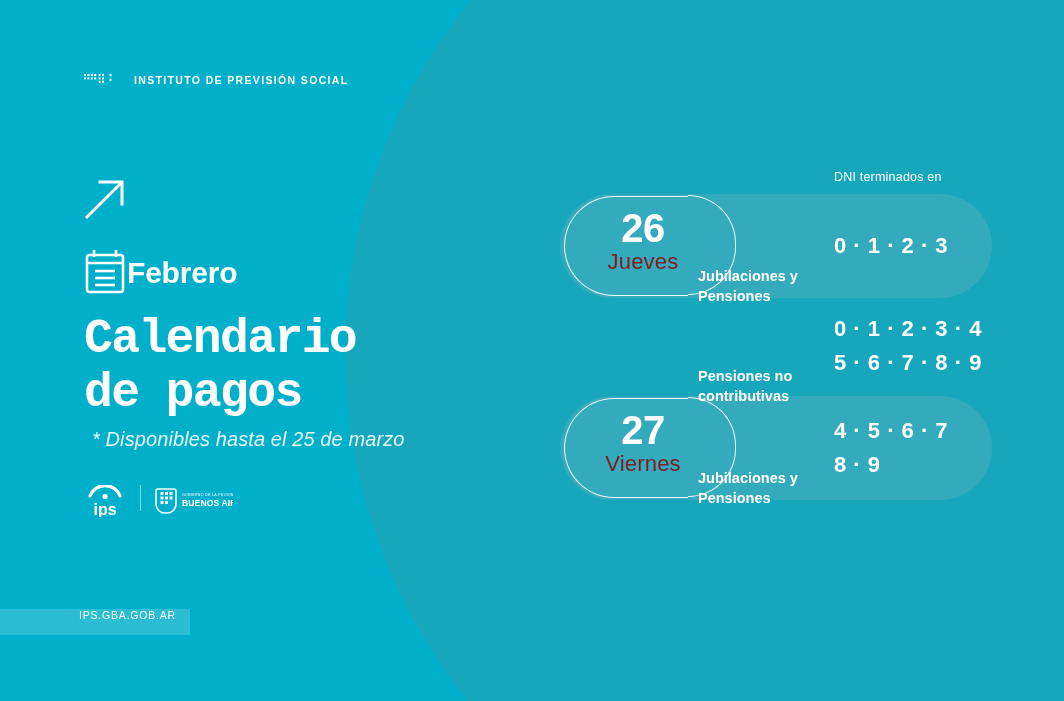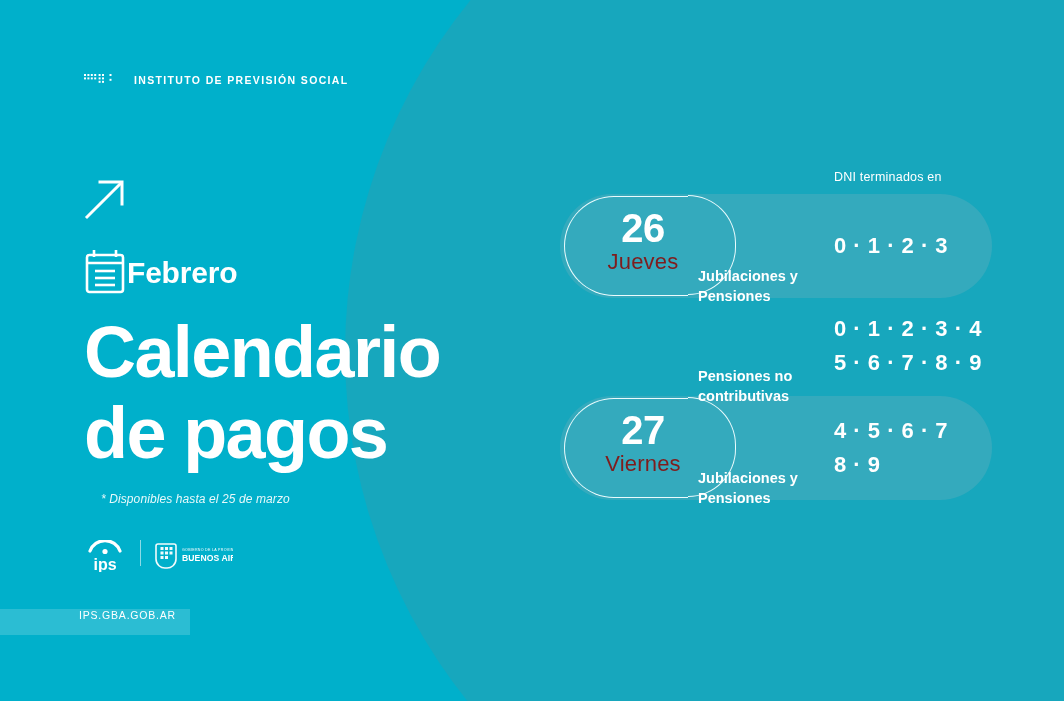--- a/index.html
+++ b/index.html
@@ -65,33 +65,34 @@
   }
   #month-label {
     color: #ffffff;
     font-size: 30px;
     font-weight: bold;
     letter-spacing: -0.2px;
   }
 
   #title {
     color: #ffffff;
-    font-size: 72px;
+    font-size: 48px;
     line-height: 1.13;
     font-weight: bold;
     letter-spacing: -1.6px;
     margin: 0 0 4px 0;
     white-space: pre-line;
+    font-family: Liberation Mono, monospace;
   }
   #subtitle {
     color: #e6f9fb;
-    font-size: 12px;
+    font-size: 20px;
     font-style: italic;
     letter-spacing: 0.1px;
-    margin: 17px;
+    margin: 8px;
   }
 
   
   #logos {
     margin-top: 34px;
     display: flex;
     align-items: flex-start;
     gap: 14px;
   }
   #logo-divider {

